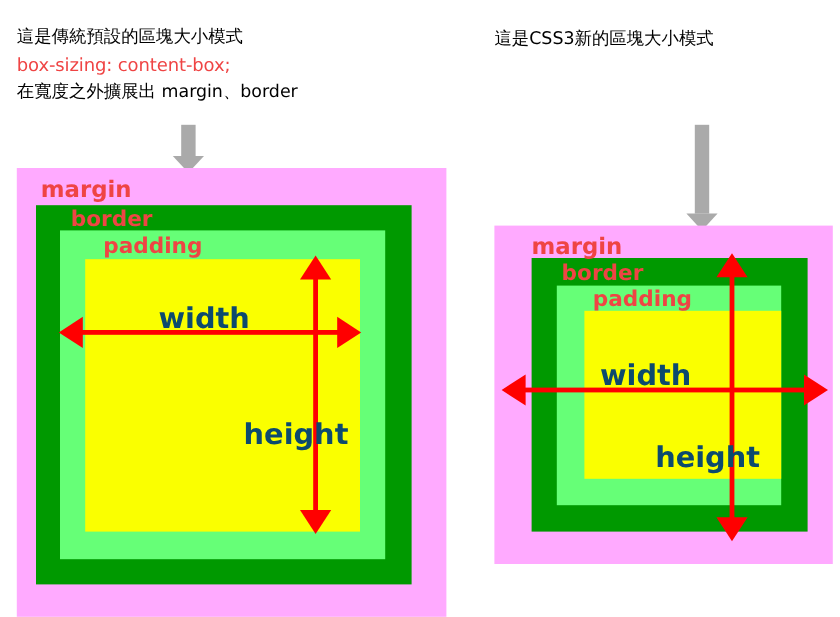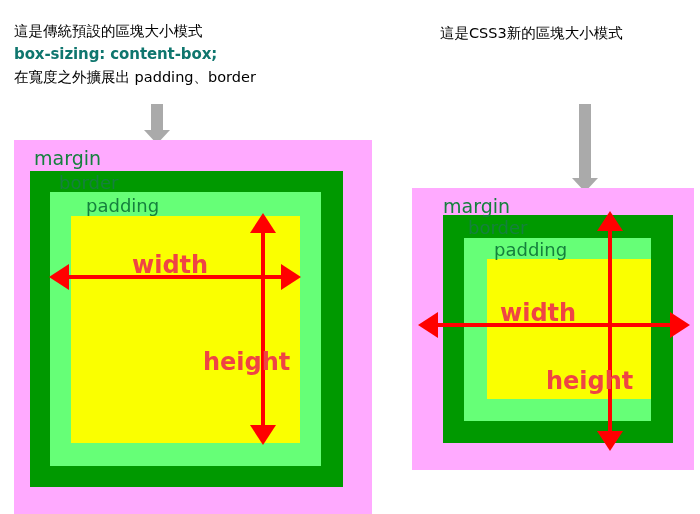--- a/index.html
+++ b/index.html
@@ -19,28 +19,28 @@
 
   
   .caption { position: absolute; }
   .caption .line {
     font-size: 14.5px;
     color: #000000;
     line-height: 23px;
     white-space: nowrap;
   }
   .caption .line.code {
-    color: #0f766e;
-    font-weight: bold;
+    color: #ef4444;
+    font-weight: normal;
     font-size: 15px;
     letter-spacing: -0.1px;
   }
 
   #caption-left  { left: 14px; top: 20px; }
-  #caption-right { left: 412px; top: 22px; margin-left: 28px; }
+  #caption-right { left: 412px; top: 22px; }
 
   
   .grey-arrow { position: absolute; }
   .grey-arrow .shaft {
     position: absolute;
     background: #aaaaaa;
     width: 12px;
     left: 7px;
     top: 0;
   }
@@ -61,22 +61,22 @@
 
   
   .box { position: absolute; }
   .box-margin  { background: #ffaaff; }
   .box-border  { background: #009900; }
   .box-padding { background: #66ff77; }
   .box-content { background: #faff00; }
 
   .box-label {
     position: absolute;
-    font-weight: normal;
-    color: #15803d;
+    font-weight: bold;
+    color: #ef4444;
     white-space: nowrap;
     font-family: "DejaVu Sans", "Liberation Sans", sans-serif;
   }
 
   
   .red-h { position: absolute; height: 26px; }
   .red-h .bar {
     position: absolute;
     left: 12px; right: 12px;
     top: 11px; height: 4px;
@@ -103,32 +103,32 @@
     width: 0; height: 0;
     border-left: 13px solid transparent;
     border-right: 13px solid transparent;
   }
   .red-v .tip-t { top: 0;    border-bottom: 20px solid #ff0000; }
   .red-v .tip-b { bottom: 0; border-top:    20px solid #ff0000; }
 
   .dim-label {
     position: absolute;
     font-weight: bold;
-    color: #ef4444;
+    color: #0c4a6e;
     white-space: nowrap;
     font-family: "DejaVu Sans", "Liberation Sans", sans-serif;
   }
 </style>
 </head>
 <body>
 
 <div class="caption" id="caption-left">
   <div class="line">這是傳統預設的區塊大小模式</div>
   <div class="line code">box-sizing: content-box;</div>
-  <div class="line mixed">在寬度之外擴展出  padding、border</div>
+  <div class="line mixed">在寬度之外擴展出  margin、border</div>
 </div>
 
 <div class="caption" id="caption-right">
   <div class="line">這是CSS3新的區塊大小模式</div>
 </div>
 
 <div class="grey-arrow" id="grey-arrow-left">
   <div class="shaft"></div>
   <div class="head"></div>
 </div>

